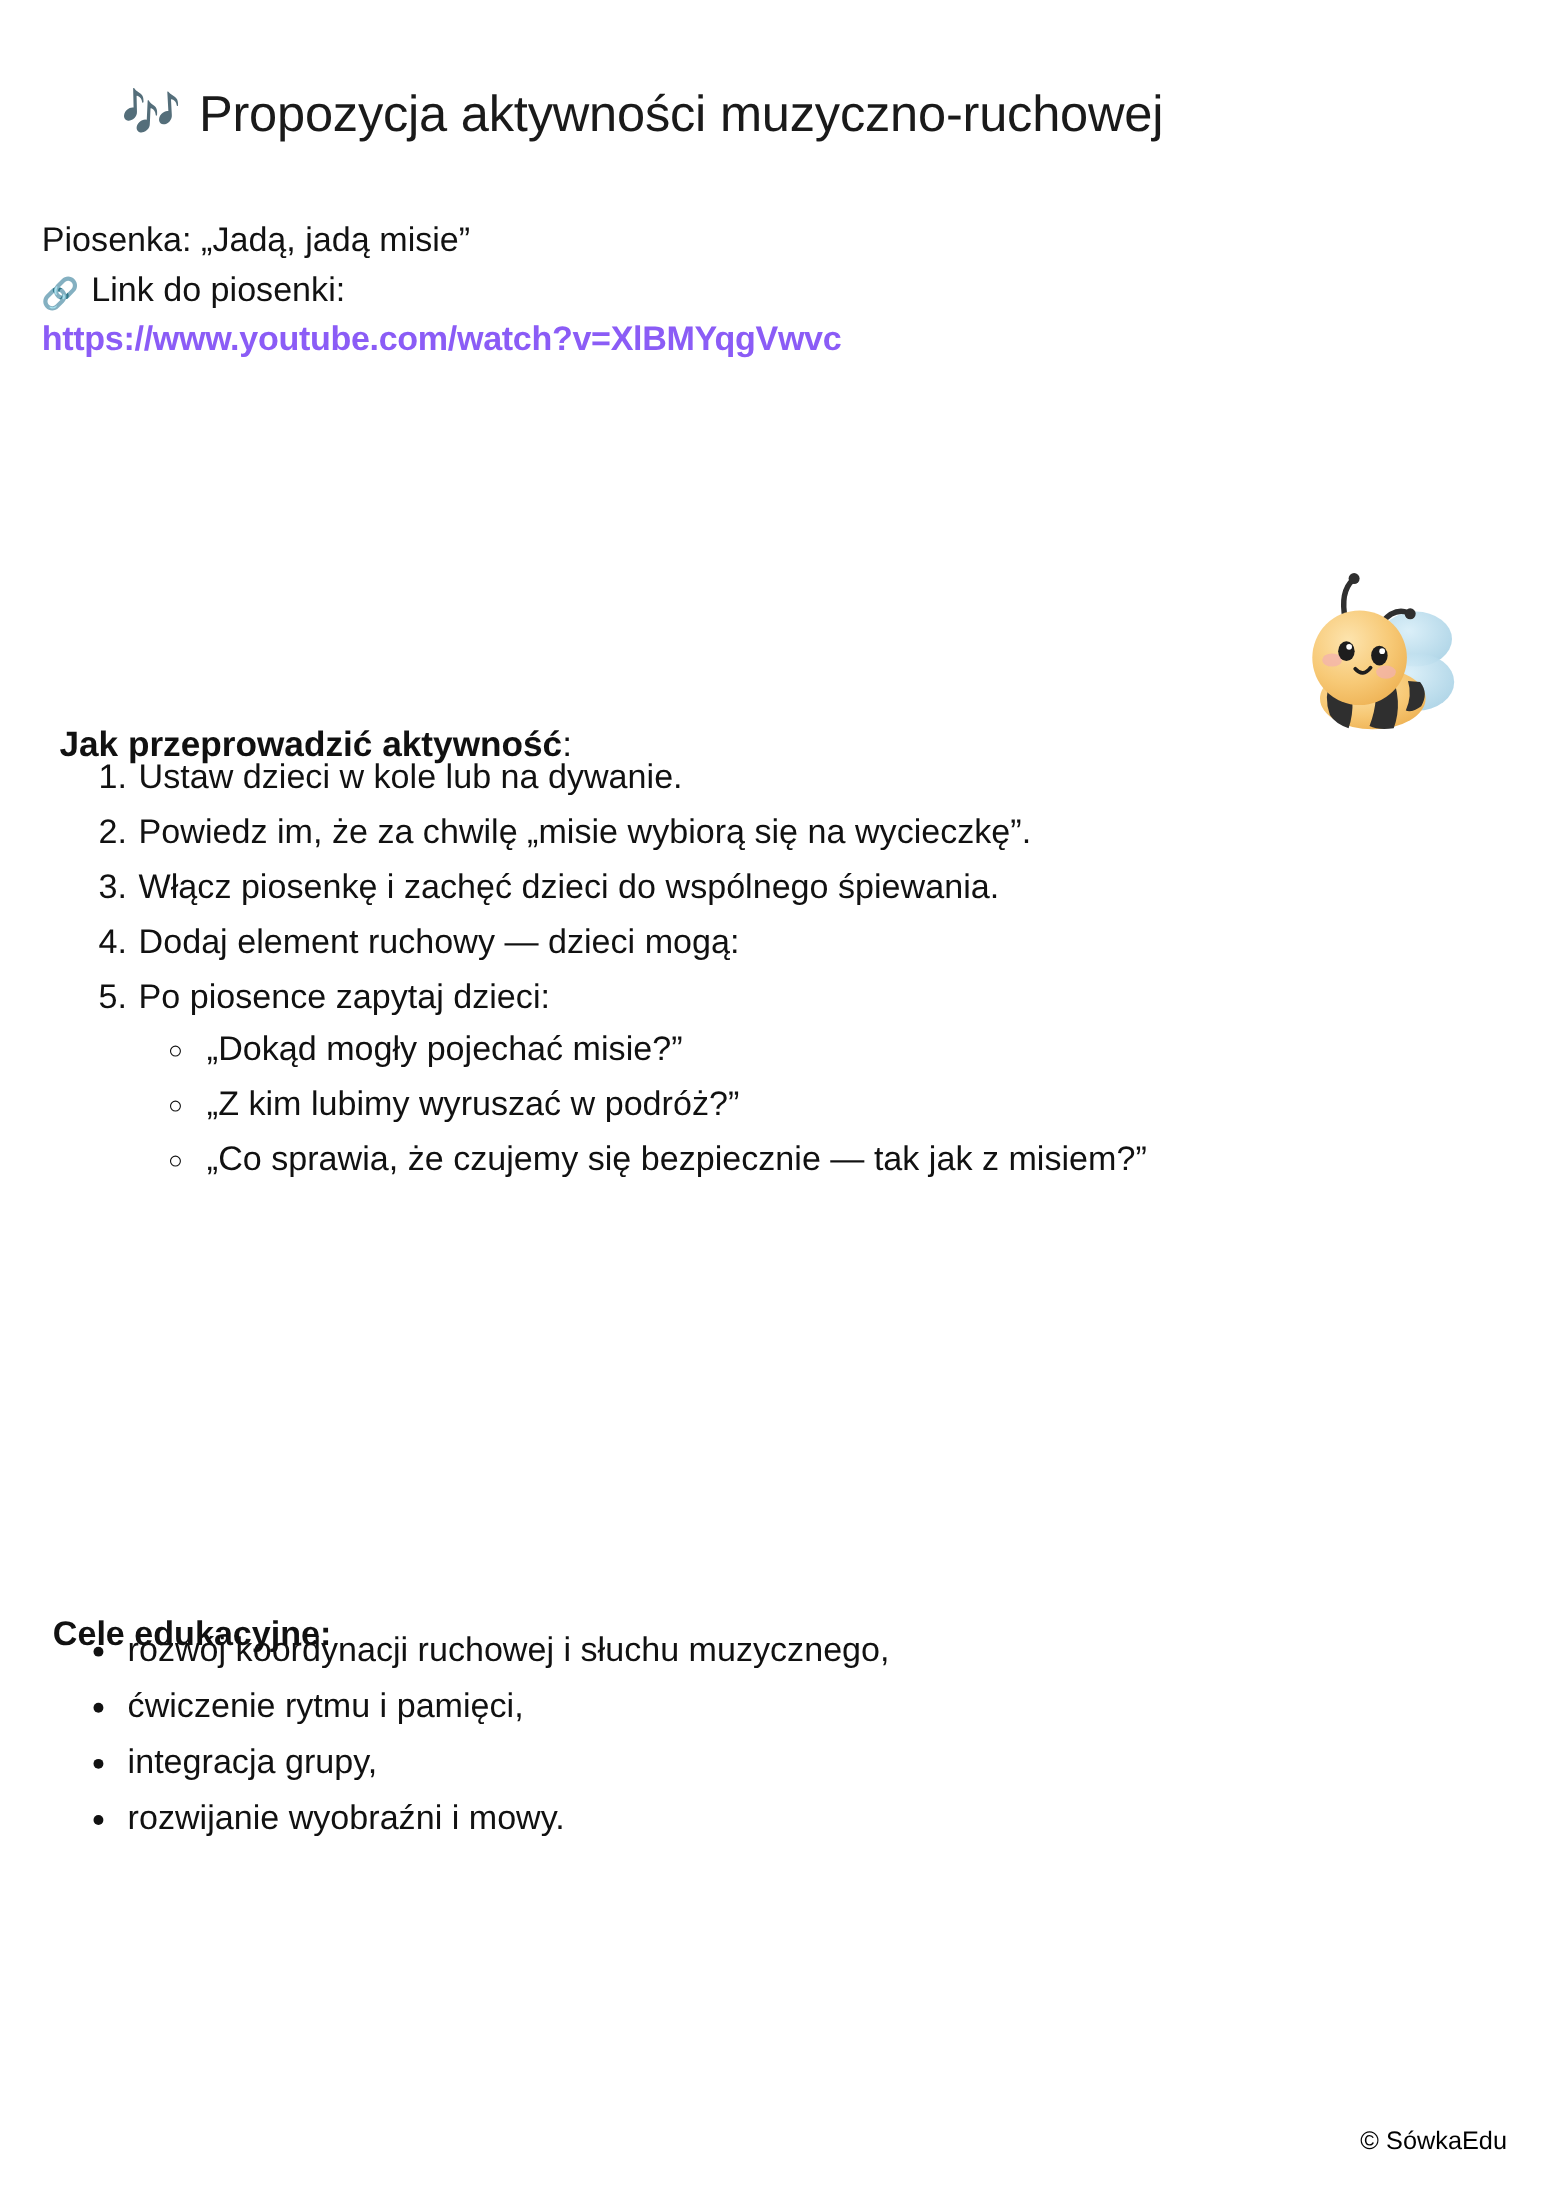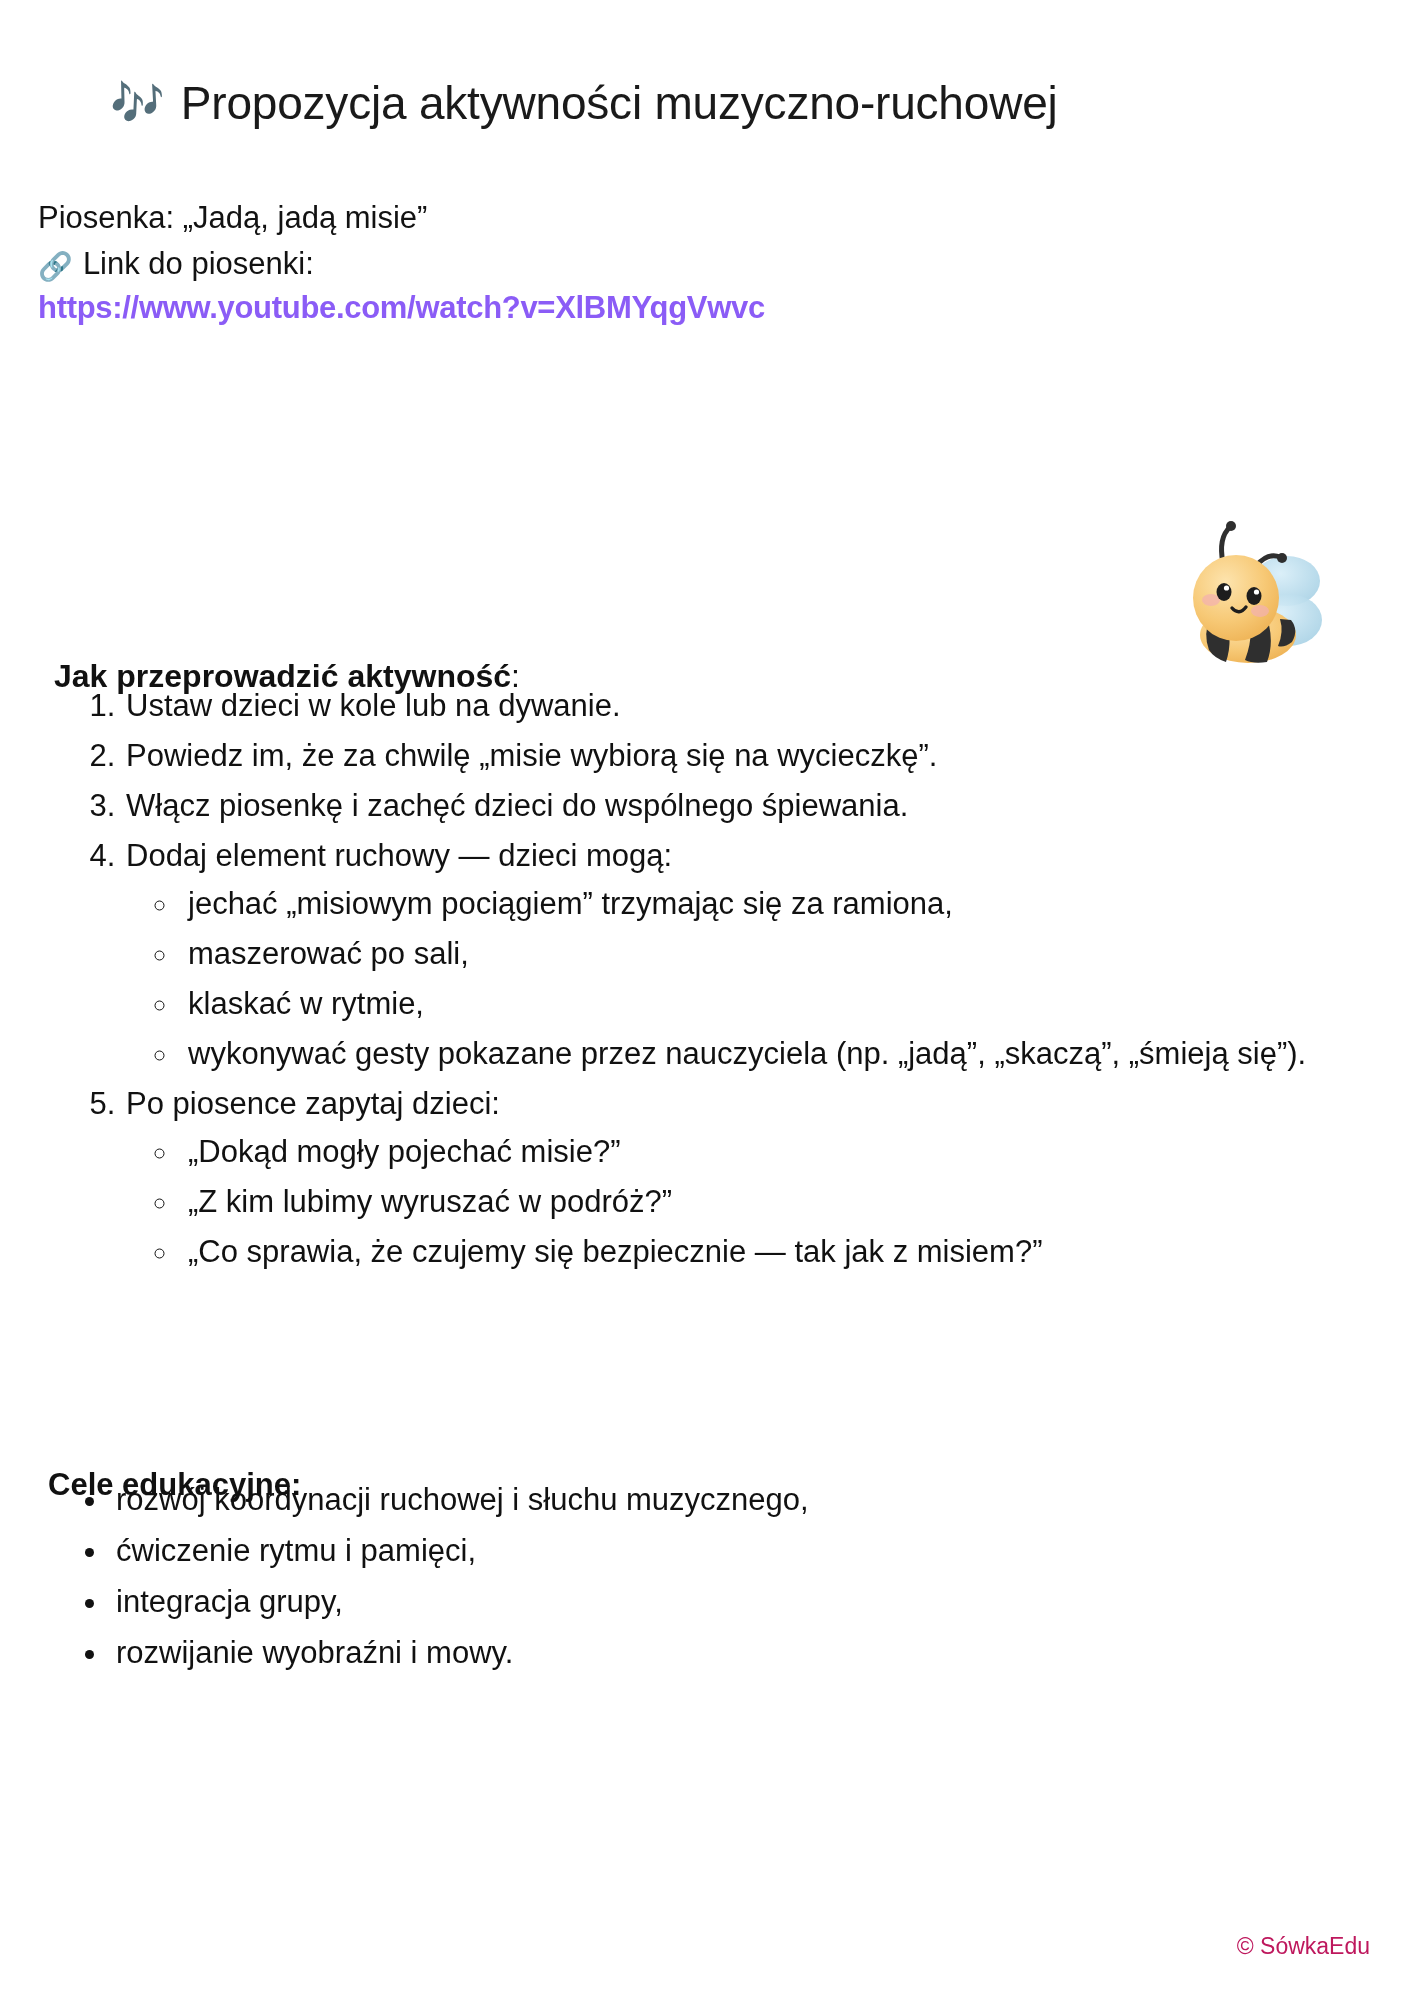--- a/index.html
+++ b/index.html
@@ -172,21 +172,21 @@
     line-height: 1.42;
     margin: 0;
   }
 
   
   .footer {
     position: absolute;
     right: 44px;
     bottom: 40px;
     font-size: 23px;
-    color: #be185d;
+    color: #000000;
   }
 </style>
 </head>
 <body>
 
 <div class="page">
 
   <div class="title-row">
     <span class="title-icon">🎶</span>
     <span class="title-text">Propozycja aktywności muzyczno-ruchowej</span>
@@ -250,26 +250,20 @@
   <p class="section-head howto-head">
     <b>Jak przeprowadzić aktywność</b><span>:</span>
   </p>
 
   <ol class="steps">
     <li><span>Ustaw dzieci w kole lub na dywanie.</span></li>
     <li><span>Powiedz im, że za chwilę „misie wybiorą się na wycieczkę”.</span></li>
     <li><span>Włącz piosenkę i zachęć dzieci do wspólnego śpiewania.</span></li>
     <li>
       <span>Dodaj element ruchowy — dzieci mogą:</span>
-      <ul class="sub">
-        <li>jechać „misiowym pociągiem” trzymając się za ramiona,</li>
-        <li>maszerować po sali,</li>
-        <li>klaskać w rytmie,</li>
-        <li>wykonywać gesty pokazane przez nauczyciela (np. „jadą”, „skaczą”, „śmieją się”).</li>
-      </ul>
     </li>
     <li>
       <span>Po piosence zapytaj dzieci:</span>
       <ul class="sub">
         <li>„Dokąd mogły pojechać misie?”</li>
         <li>„Z kim lubimy wyruszać w podróż?”</li>
         <li>„Co sprawia, że czujemy się bezpiecznie — tak jak z misiem?”</li>
       </ul>
     </li>
   </ol>

